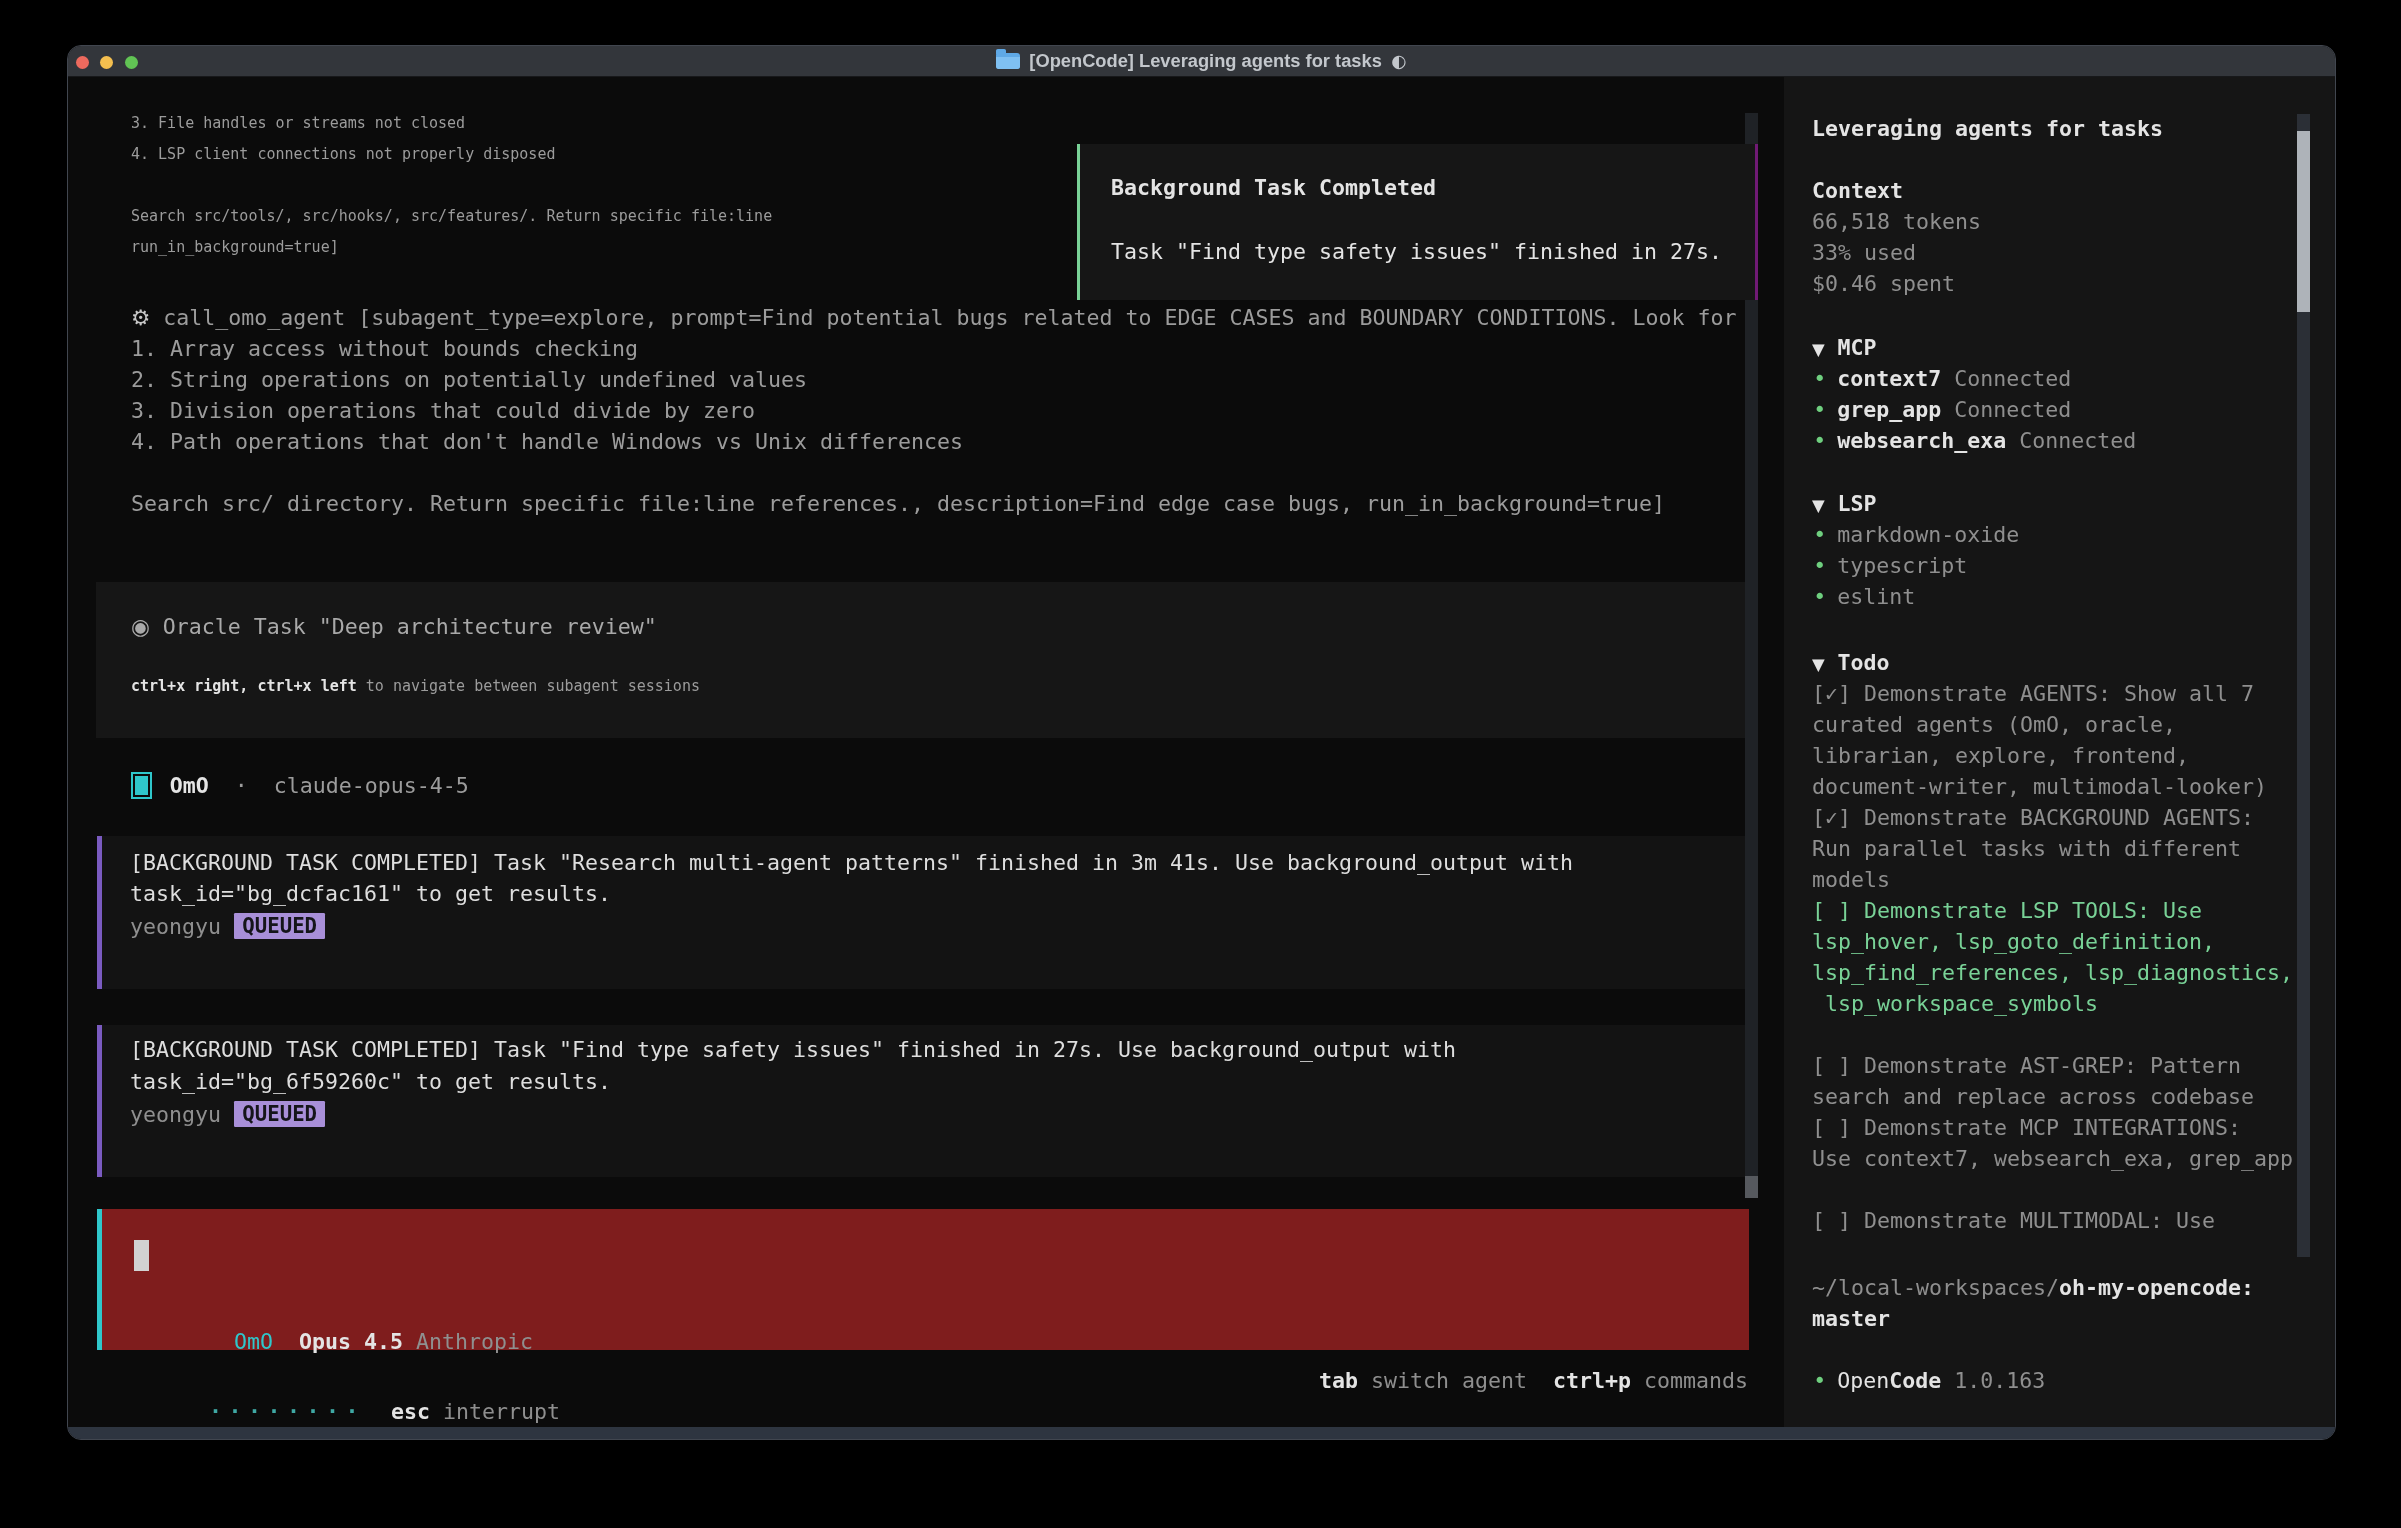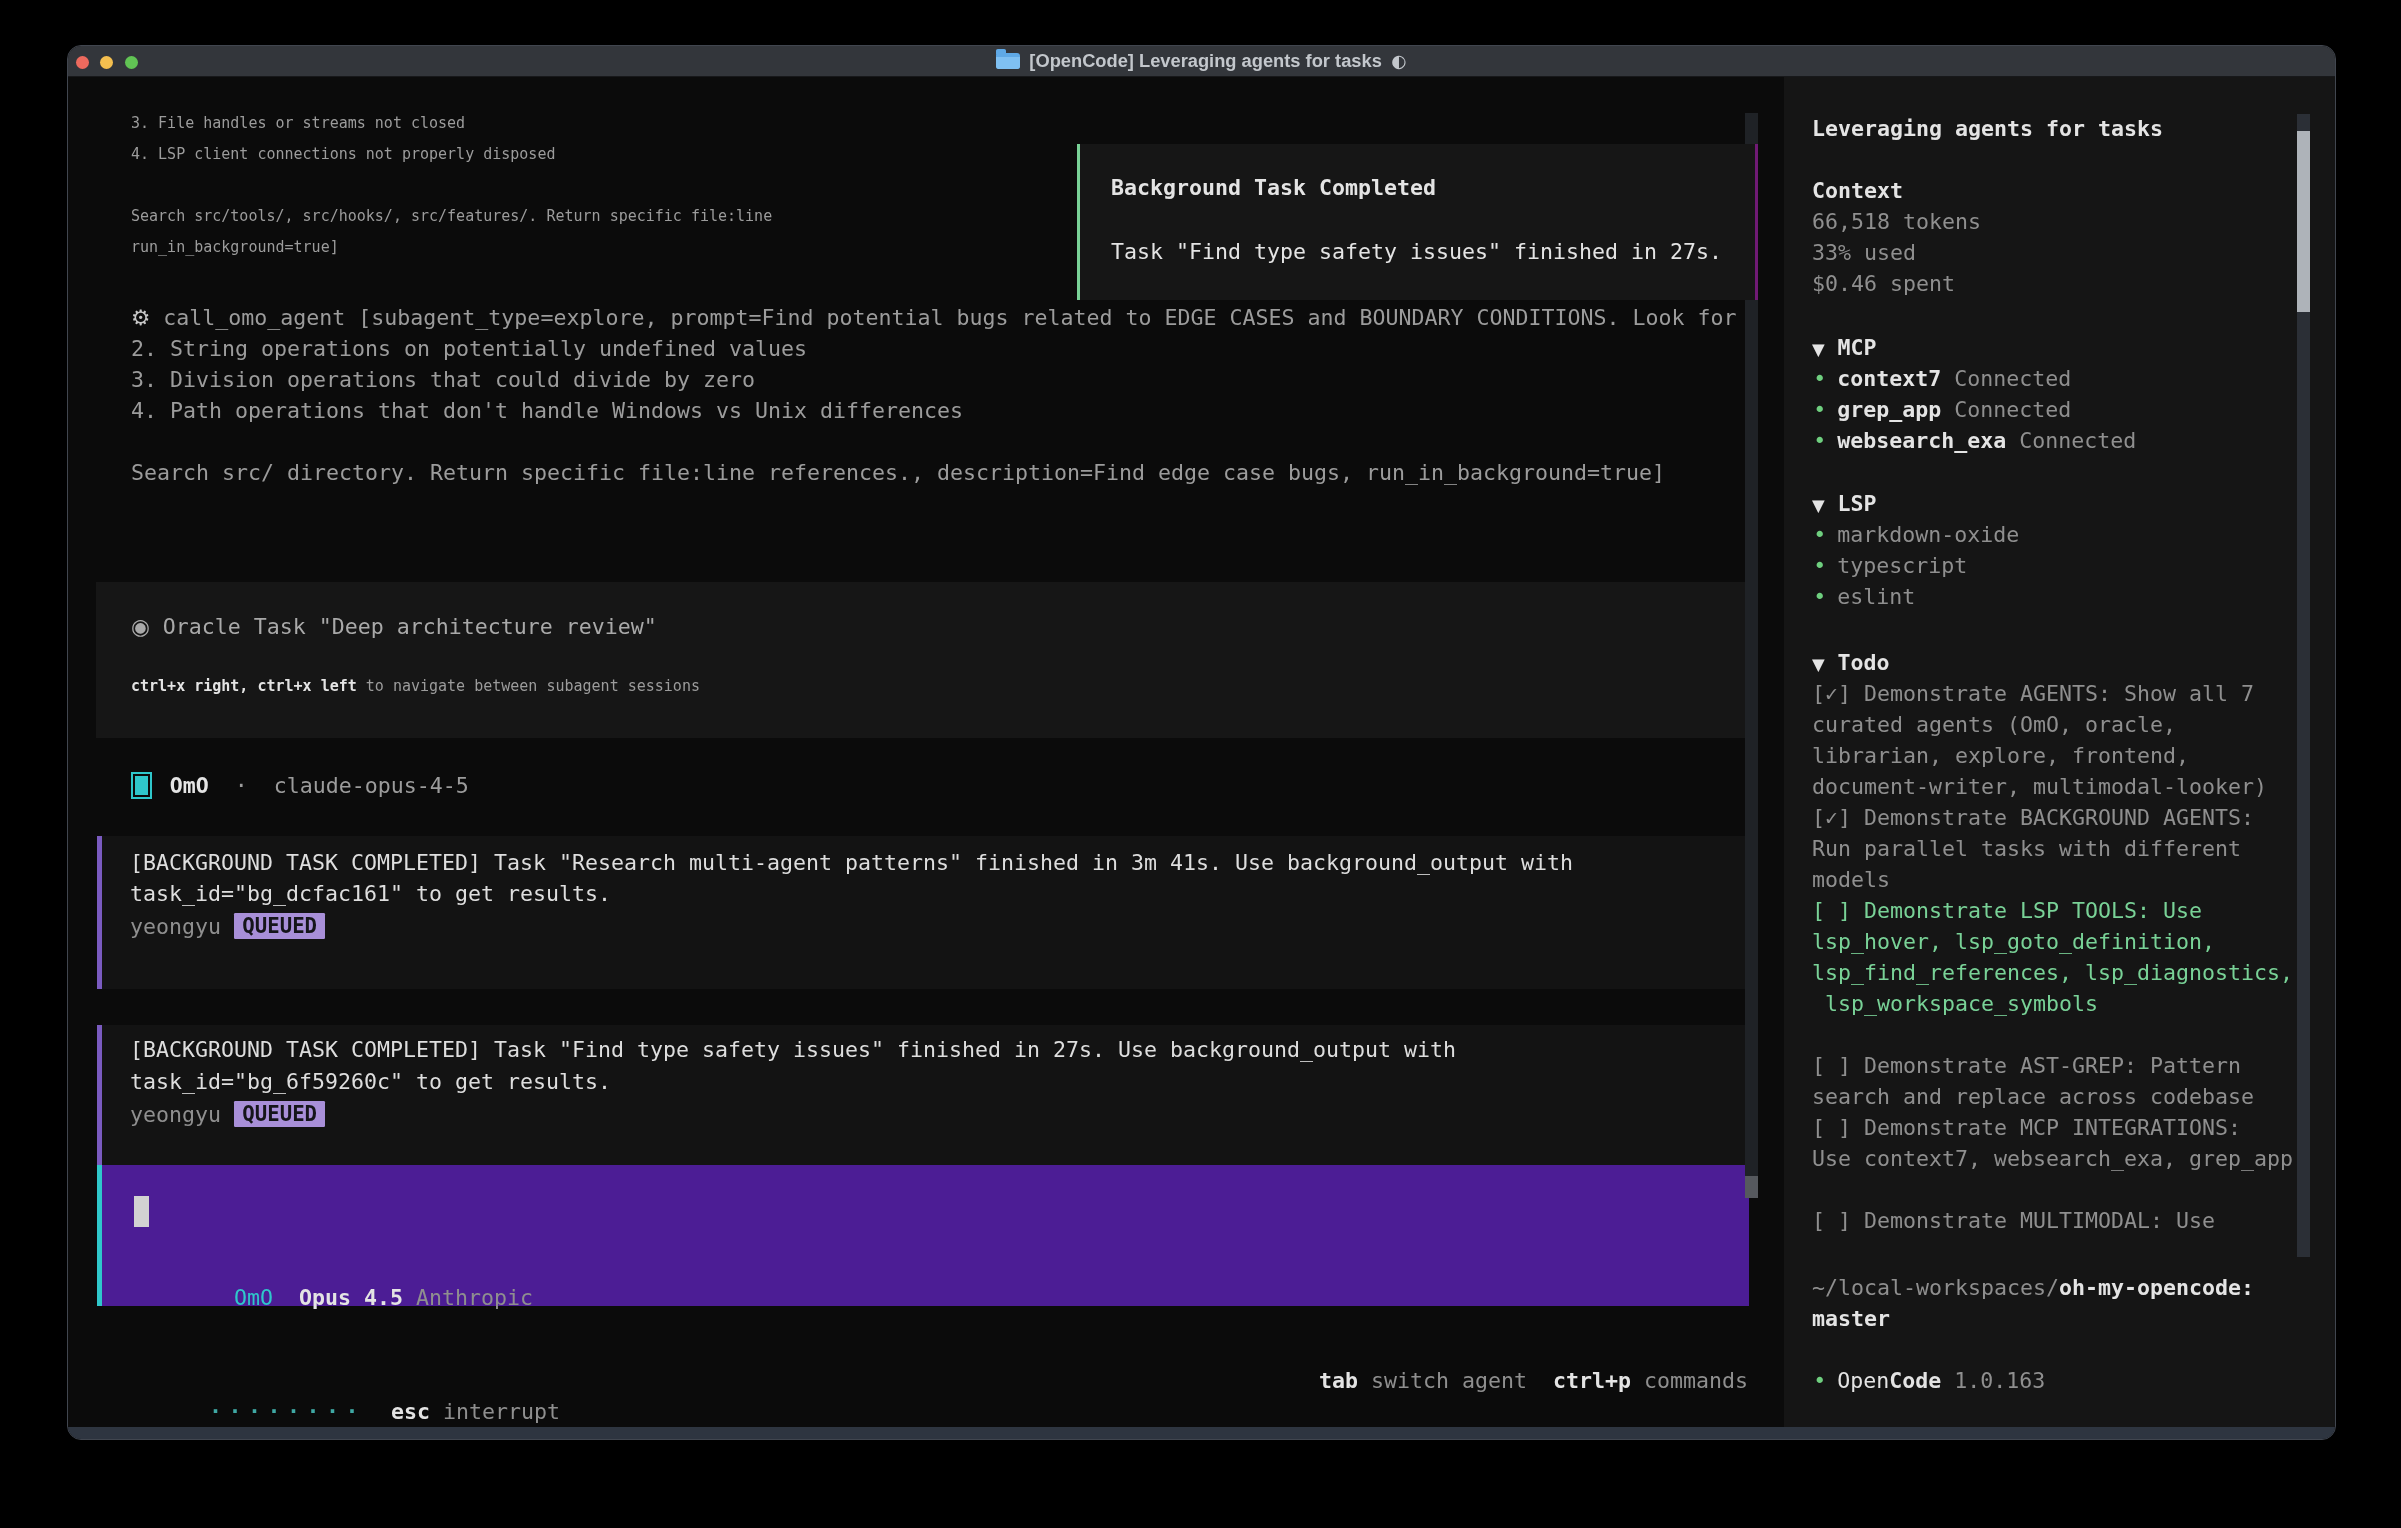--- a/index.html
+++ b/index.html
@@ -72,22 +72,22 @@
   .msg .l2 { position:absolute; left:28px; font-size:21.6px; color:#dedede; }
   .msg .meta { position:absolute; left:28px; font-size:21.6px; color:#8f8f8f; display:flex; align-items:center; }
   .msg.m1 .l1{top:14px;} .msg.m1 .l2{top:45px;} .msg.m1 .meta{top:77px;}
   .msg.m2 .l1{top:11.8px;} .msg.m2 .l2{top:44px;} .msg.m2 .meta{top:76px;}
   .badge {
     display:inline-block; margin-left:13px; padding:0.6px 8.3px 1.8px 8.3px;
     background:#a88fd8; color:#15151a; font-weight:bold; font-size:20.7px; border-radius:1.2px;
   }
 
   .inputbox {
-    position:absolute; left:29px; top:1088px; width:1652px; height:141px;
-    background:#4c1d95; border-left:5.9px solid #2fc7cb;
+    position:absolute; left:29px; top:1132px; width:1652px; height:141px;
+    background:#7f1d1d; border-left:5.9px solid #2fc7cb;
   }
   .cursor { position:absolute; left:32px; top:31px; width:15.4px; height:31px; background:#d2d2d2; }
   .input-footer { position:absolute; left:28px; top:86px; font-size:21.6px; height:31px; line-height:31px; white-space:pre; }
 
   .statusbar { position:absolute; left:63px; top:1288px; width:1617px; height:31px; line-height:31px; font-size:21.6px; white-space:pre; }
   .spinner { color:#3fa8a4; letter-spacing:6.5px; font-weight:bold; }
   .status-right { position:absolute; right:0; top:0; }
 
   .mainscroll { position:absolute; left:1677px; top:36px; width:13px; height:1085px; background:#1f2226; z-index:1; }
   .mainscroll .thumb { position:absolute; left:0; bottom:0; width:13px; height:22.5px; background:#56595e; }
@@ -143,20 +143,21 @@
       <div class="row">run_in_background=true]</div>
     </div>
 
     <div class="notif">
       <div class="notif-title bright b">Background Task Completed</div>
       <div class="notif-body bright">Task "Find type safety issues" finished in 27s.</div>
     </div>
 
     <div class="gearblock mono">
       <div class="row"><span class="gear-glyph">⚙</span><span> call_omo_agent [subagent_type=explore, prompt=Find potential bugs related to EDGE CASES and BOUNDARY CONDITIONS. Look for</span></div>
+      <div class="row">1. Array access without bounds checking</div>
       <div class="row">2. String operations on potentially undefined values</div>
       <div class="row">3. Division operations that could divide by zero</div>
       <div class="row">4. Path operations that don't handle Windows vs Unix differences</div>
       <div class="row"></div>
       <div class="row">Search src/ directory. Return specific file:line references., description=Find edge case bugs, run_in_background=true]</div>
     </div>
 
     <div class="oracle">
       <div class="oracle-title"><span class="oracle-glyph">◉</span><span> Oracle Task "Deep architecture review"</span></div>
       <div class="oracle-hint"><span class="bright b">ctrl+x right, ctrl+x left</span><span class="dim"> to navigate between subagent sessions</span></div>

